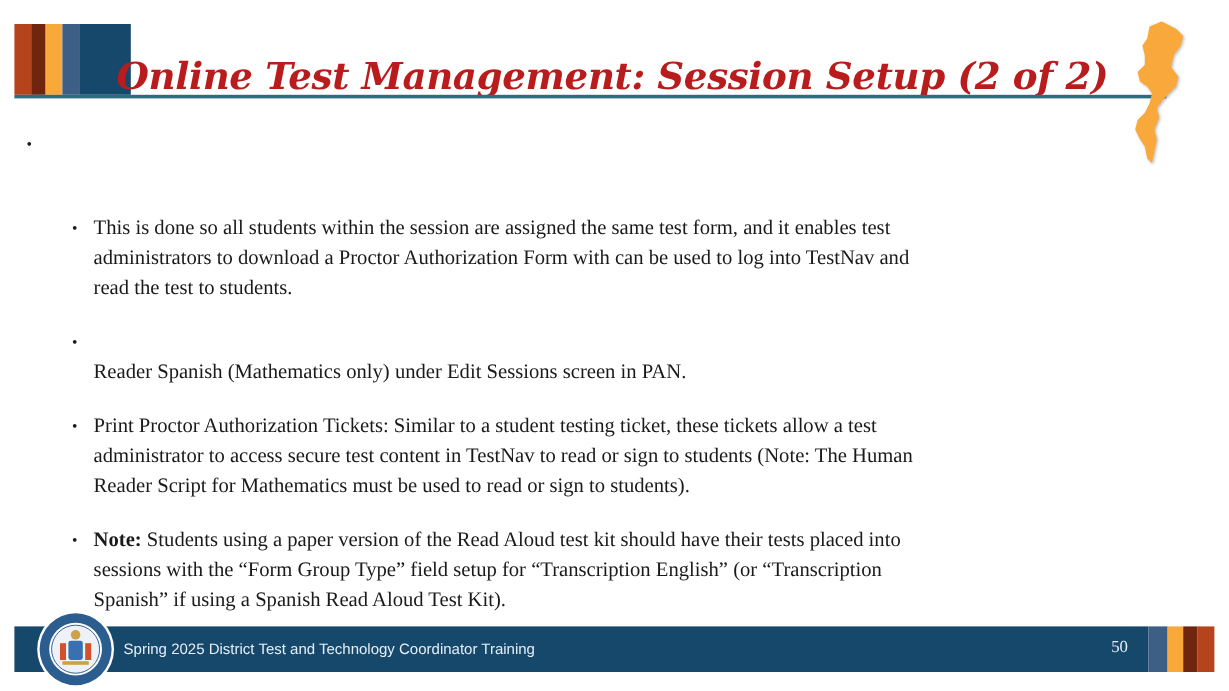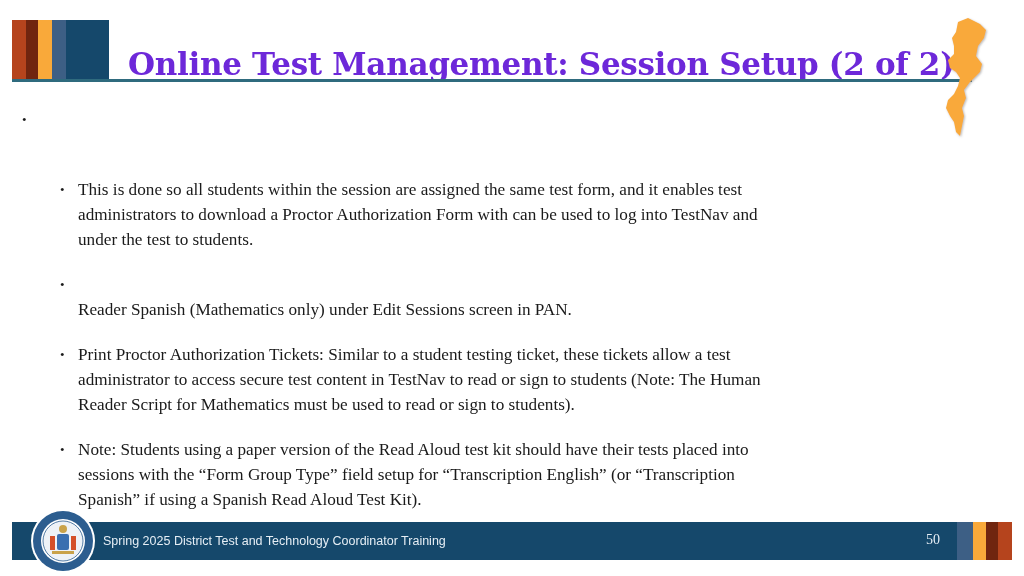--- a/index.html
+++ b/index.html
@@ -5,31 +5,31 @@
     html, body { margin: 0; padding: 0; }
     body {
       width: 1024px; height: 576px; position: relative; overflow: hidden;
       background: #ffffff;
       font-family: "DejaVu Serif", "Liberation Serif", serif;
     }
     .stripes-top { position: absolute; left: 12px; top: 20px; height: 59px; display: flex; }
     .stripe { height: 100%; }
     .title-rule { position: absolute; left: 12px; top: 79px; width: 960px; height: 3px; background: #2f6b7e; }
     .page-title {
-      position: absolute; left: 128px; top: 44px; margin: 0;
+      position: absolute; left: 97px; top: 44px; margin: 0;
       font-family: "DejaVu Serif", "Liberation Serif", serif;
-      font-weight: bold; font-size: 31px; color: #6d28d9; letter-spacing: -0.3px;
-      line-height: 40px; white-space: nowrap;
+      font-weight: bold; font-size: 31px; color: #b91c1c; letter-spacing: -0.3px;
+      line-height: 40px; white-space: nowrap; font-style: italic;
     }
     .nj-map { position: absolute; left: 940px; top: 16px; width: 52px; height: 126px; }
     .content { position: absolute; left: 0; top: 0; width: 1024px; }
     .bullet-row { position: absolute; display: flex; font-size: 17.2px; line-height: 25px; color: #1a1a1a; font-family: "Liberation Serif", "DejaVu Serif", serif; }
     .bullet-dot { width: 18px; flex: 0 0 18px; font-size: 13px; }
     .bullet-text { white-space: normal; }
-    .bold { font-weight: normal; }
+    .bold { font-weight: bold; }
     .footer-bar {
       position: absolute; left: 12px; top: 522px; width: 945px; height: 38px; background: #15486b;
     }
     .footer-stripes { position: absolute; left: 957px; top: 522px; height: 38px; display: flex; }
     .footer-text {
       position: absolute; left: 103px; top: 534px; font-size: 12.5px; color: #e6eef5;
       font-family: Liberation Sans, sans-serif; white-space: nowrap;
     }
     .page-number {
       position: absolute; left: 926px; top: 532px; font-size: 14px; color: #e6eef5;
@@ -66,21 +66,21 @@
     <span class="bullet-text">
       <br>
     </span>
   </div>
 
   <div class="bullet-row" style="left:60px; top:177px; width:880px;">
     <span class="bullet-dot">•</span>
     <span class="bullet-text">
       <span>This is done so all students within the session are assigned the same test form, and it enables test</span><br>
       <span>administrators to download a Proctor Authorization Form with can be used to log into TestNav and</span><br>
-      <span>under the test to students.</span>
+      <span>read the test to students.</span>
     </span>
   </div>
 
   <div class="bullet-row" style="left:60px; top:272px; width:880px;">
     <span class="bullet-dot">•</span>
     <span class="bullet-text">
       <br>
       <span>Reader Spanish (Mathematics only) under Edit Sessions screen in PAN.</span>
     </span>
   </div>

